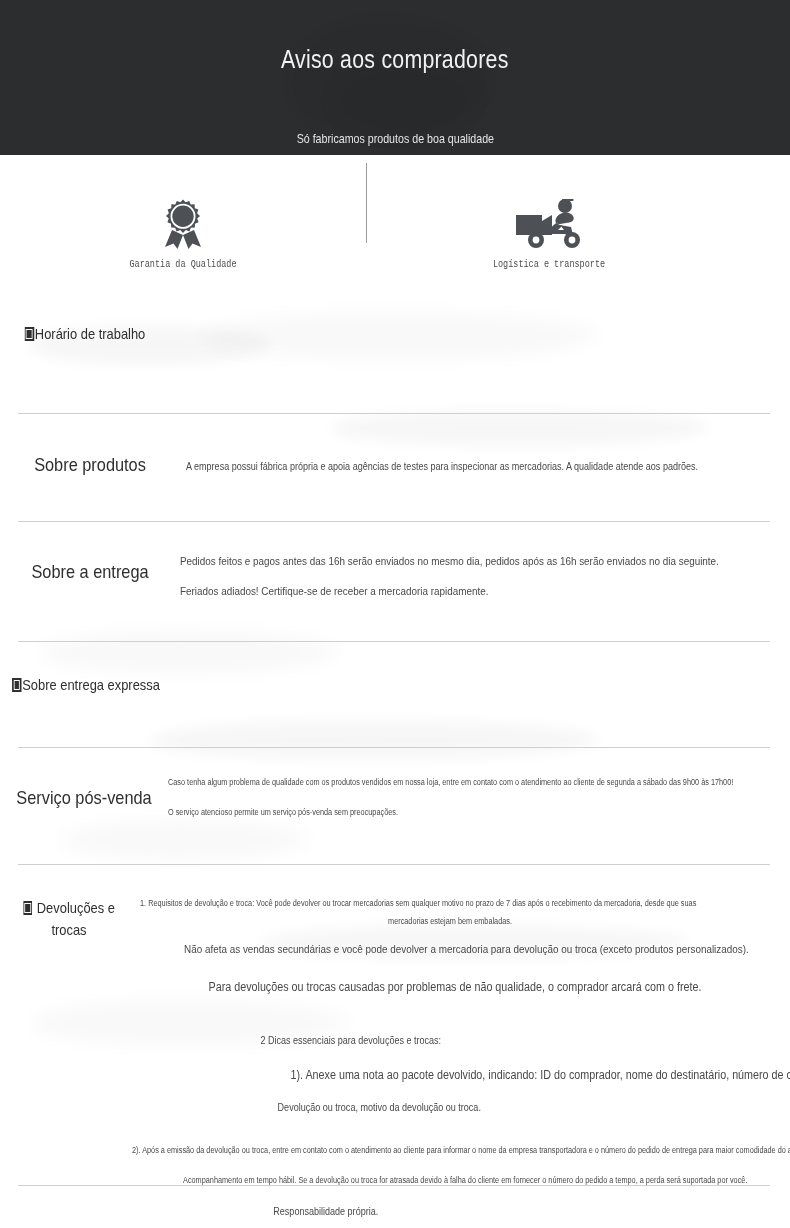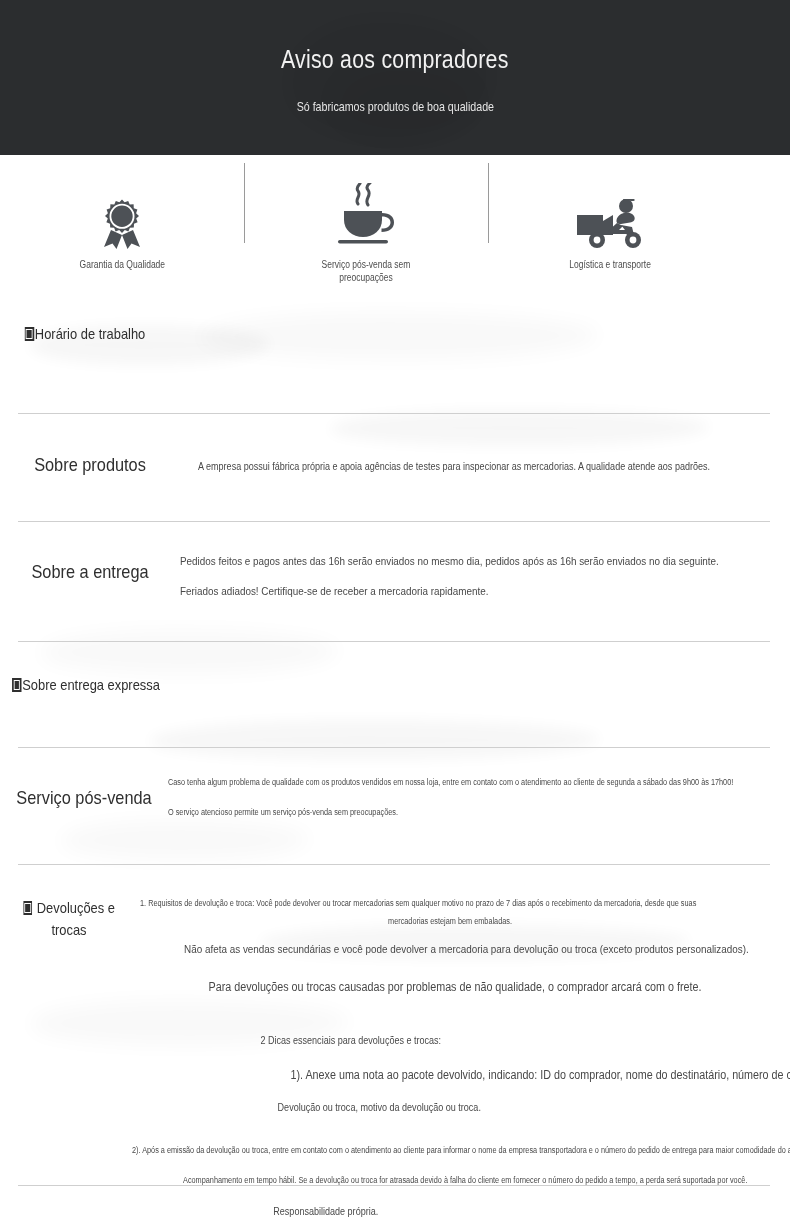--- a/index.html
+++ b/index.html
@@ -20,20 +20,21 @@
   
   .banner {
     width: 790px;
     height: 155px;
     background: #2b2d2f;
     position: relative;
     display: flex;
     flex-direction: column;
     align-items: center;
     justify-content: flex-start;
+    gap: 32px;
   }
   .banner-title {
     margin-top: 44px;
     font-size: 26px;
     font-weight: 400;
     letter-spacing: 0.3px;
     color: #f2f2f2;
     transform: scaleX(0.82);
     transform-origin: center;
     white-space: nowrap;
@@ -48,20 +49,21 @@
     white-space: nowrap;
   }
 
   
   .features {
     position: relative;
     width: 732px;
     height: 145px;
     display: flex;
     align-items: flex-start;
+    font-family: Liberation Mono, monospace;
   }
   .feature {
     position: relative;
     flex: 1 1 0;
     display: flex;
     flex-direction: column;
     align-items: center;
     padding-top: 42px;
   }
   .feature + .feature::before {
@@ -198,36 +200,20 @@
                    L8.9 14.3 L7.6 10.6 L11.2 9.2 L11.4 5.3 L15.3 5.5 L16.8 1.9
                    L20.4 3.3 Z"></path>
         </g>
         <circle cx="23" cy="17.3" r="11.6" fill="none" stroke="#ffffff" stroke-width="1.8"></circle>
       </svg>
     </div>
     <div class="feature-label">Garantia da Qualidade</div>
   </div>
 
 
-  <div class="feature cup">
-    <div class="feature-icon">
-      <svg width="62" height="66" viewBox="0 0 62 66">
-        <g fill="none" stroke="#4d5156" stroke-width="3" stroke-linecap="round">
-          <path d="M23 21 C19 16 27 13 23 8 C20.5 4.5 24 2 25 0.5"></path>
-          <path d="M33 22 C28.5 16 37.5 12.5 33 7 C30 3.5 34 1 35 0"></path>
-        </g>
-        <g fill="#4d5156">
-          <path d="M9 28 h38 v9 c0 10 -8.5 17 -19 17 c-10.5 0 -19 -7 -19 -17 z"></path>
-          <path d="M47 30 c8 0 12 4 12 9.5 c0 5.5 -4.5 9.5 -12.5 9.5 l0 -3.4 c5.5 0 9 -2.3 9 -6.1 c0 -3.6 -3 -6 -8.5 -6 z"></path>
-          <rect x="3" y="57" width="50" height="3.6" rx="1.8"></rect>
-        </g>
-      </svg>
-    </div>
-    <div class="feature-label">Serviço pós-venda sem preocupações</div>
-  </div>
 
   <div class="feature">
     <div class="feature-icon">
       <svg width="66" height="50" viewBox="0 0 66 50">
         <g fill="#4d5156">
           <path d="M0 16 h26 v20 h-26 z"></path>
           <path d="M26 22 l10 -6 l0 20 l-10 0 z"></path>
           <circle cx="49" cy="7" r="7"></circle>
           <path d="M46 1 c0 -3 9 -3.5 11.5 -0.5 c1 1.2 -1 1.8 -3 1.5 c-3 -0.5 -6.5 -0.3 -8.5 -1 z"></path>
           <path d="M44 15 c5 -3 11 -1.5 13 2 c2 3.5 -0.5 6 -4 6.5 l-9 1.5 c-3 0.5 -5 -1 -4.5 -4 c0.4 -2.5 2 -4.5 4.5 -6 z"></path>
@@ -256,21 +242,21 @@
   <div class="blot" style="left:260px; top:625px; width:430px; height:34px;"></div>
   <div class="blot blot2" style="left:30px; top:700px; width:320px; height:46px;"></div>
 
   <div class="row section" style="top:8px;">
     <div class="sec-label lbl-1" style="width:170px; padding-top:17px;">
       <span class="tofu"></span><span>Horário de trabalho</span>
     </div>
   </div>
   <div class="hr" style="top:113px;"></div>
 
-  <div class="row section" style="top:136px;gap:12px;">
+  <div class="row section" style="top:136px;">
     <div class="sec-label" style="width:180px; font-size:19px; padding-top:18px;">
       <span>Sobre produtos</span>
     </div>
     <div class="sec-body txt-sm" style="padding-left:6px; padding-top:20px;">
       <p>A empresa possui fábrica própria e apoia agências de testes para inspecionar as mercadorias. A qualidade atende aos padrões.</p>
     </div>
   </div>
   <div class="hr" style="top:221px;"></div>
 
   <div class="row section" style="top:238px;">

